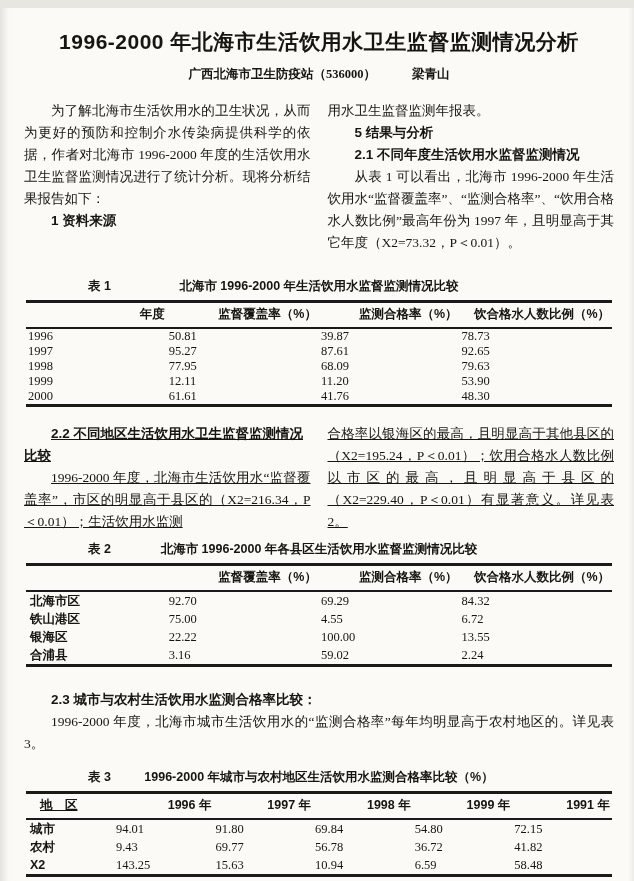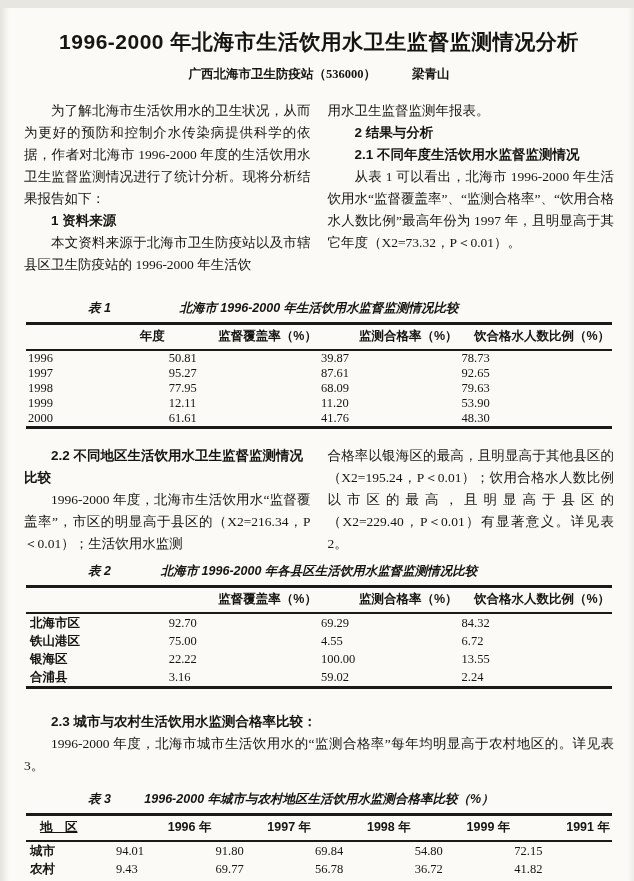--- a/index.html
+++ b/index.html
@@ -34,21 +34,21 @@
     font-weight:bold; margin:0; font-size:13.5px; line-height:22px; text-align:left;
   }
 
   .tblock { margin-left:2px; margin-right:2px; }
   .t1 { margin-top:24px; }
   .t2 { margin-top:8px; }
   .t3 { margin-top:14px; }
   .tcap {
     position:relative; text-align:center;
     font-family:"Liberation Sans","DejaVu Sans",sans-serif;
-    font-weight:bold; font-size:12.5px; line-height:16px;font-style:italic;
+    font-weight:bold; font-size:12.5px; line-height:16px;
   }
   .tcap .tlabel { position:absolute; left:62px; top:0; }
   table.tbl {
     width:100%; border-collapse:collapse; margin-top:6px;
     border-top:3px solid #1b1a18; border-bottom:3px solid #1b1a18;
     font-size:12.5px;
   }
   .tbl th {
     font-family:"Liberation Sans","DejaVu Sans",sans-serif;
     font-weight:bold; font-size:12.5px;
@@ -72,25 +72,24 @@
   <h1 class="title">1996-2000 年北海市生活饮用水卫生监督监测情况分析</h1>
 
   <div class="byline">
     <span class="aff">广西北海市卫生防疫站（536000）</span><span>梁青山</span>
   </div>
 
   <div class="cols">
     <div class="col">
       <p>为了解北海市生活饮用水的卫生状况，从而为更好的预防和控制介水传染病提供科学的依据，作者对北海市 1996-2000 年度的生活饮用水卫生监督监测情况进行了统计分析。现将分析结果报告如下：</p>
       <p class="shead">1 资料来源</p>
-      <p>本文资料来源于北海市卫生防疫站以及市辖县区卫生防疫站的 1996-2000 年生活饮</p>
     </div>
     <div class="col">
       <p class="cont">用水卫生监督监测年报表。</p>
-      <p class="shead">2 结果与分析</p>
+      <p class="shead">5 结果与分析</p>
       <p class="shead">2.1 不同年度生活饮用水监督监测情况</p>
       <p>从表 1 可以看出，北海市 1996-2000 年生活饮用水“监督覆盖率”、“监测合格率”、“饮用合格水人数比例”最高年份为 1997 年，且明显高于其它年度（X2=73.32，P＜0.01）。</p>
     </div>
   </div>
 
   <div class="tblock t1">
     <div class="tcap">
       <span class="tlabel">表 1</span>
       <span>北海市 1996-2000 年生活饮用水监督监测情况比较</span>
     </div>
@@ -137,21 +136,21 @@
         <tr>
           <td>2000</td>
           <td>61.61</td>
           <td>41.76</td>
           <td>48.30</td>
         </tr>
       </tbody>
     </table>
   </div>
 
-  <div class="cols" style="margin-top:16px;">
+  <div class="cols" style="margin-top:16px;text-decoration:underline;">
     <div class="col">
       <p class="shead">2.2 不同地区生活饮用水卫生监督监测情况比较</p>
       <p>1996-2000 年度，北海市生活饮用水“监督覆盖率”，市区的明显高于县区的（X2=216.34，P＜0.01）；生活饮用水监测</p>
     </div>
     <div class="col">
       <p class="cont">合格率以银海区的最高，且明显高于其他县区的（X2=195.24，P＜0.01）；饮用合格水人数比例以市区的最高，且明显高于县区的（X2=229.40，P＜0.01）有显著意义。详见表 2。</p>
     </div>
   </div>
 
   <div class="tblock t2">

